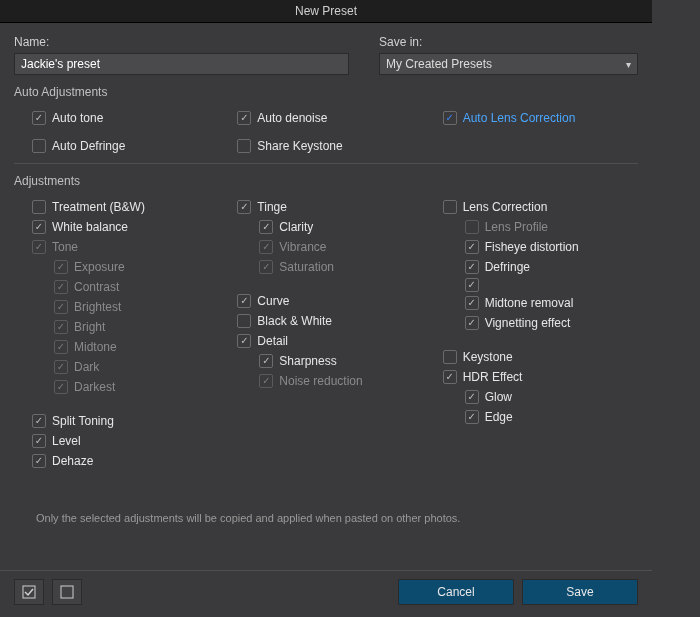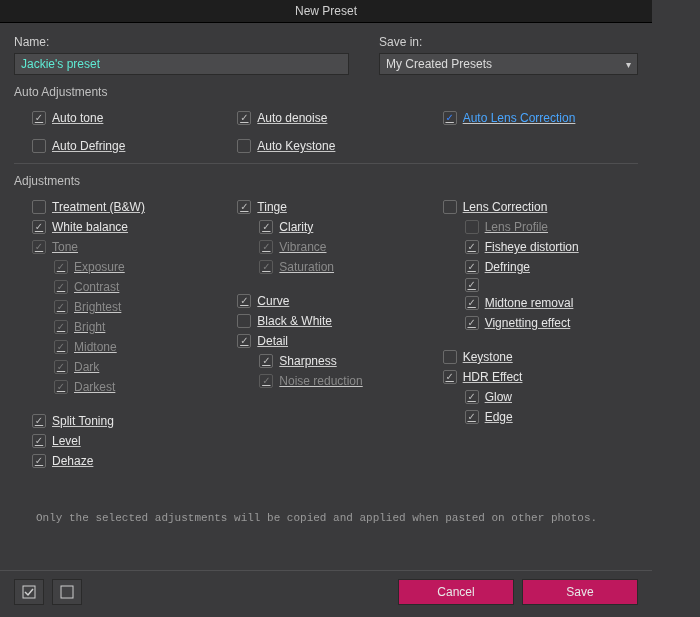--- a/index.html
+++ b/index.html
@@ -44,21 +44,21 @@
   }
   .field-label {
     color: #d0d0d0;
     margin-bottom: 4px;
   }
   input.text {
     width: 335px;
     height: 22px;
     background: #4a4a4c;
     border: 1px solid #2a2a2a;
-    color: #5eead4;
+    color: #ffffff;
     padding: 2px 6px;
     box-sizing: border-box;
     font-size: 12px;
     outline: none;
   }
   .select {
     width: 100%;
     height: 22px;
     background: #4a4a4c;
     border: 1px solid #2a2a2a;
@@ -81,21 +81,20 @@
     margin: 10px 0 8px 0;
   }
   .divider {
     border: none;
     border-top: 1px solid #4f4f51;
     margin: 6px 0 0 0;
   }
   .cols3 {
     display: flex;
     gap: 10px;
-    text-decoration: underline;
   }
   .cols3 > div {
     flex: 1;
   }
   label.cb {
     display: flex;
     align-items: center;
     gap: 6px;
     margin: 2px 0;
     line-height: 18px;
@@ -127,21 +126,20 @@
     border-color: #5a5a5a;
   }
   label.cb .box.dimbox.checked::after {
     color: #7a7a7a;
   }
   .indent1 { padding-left: 22px; }
   .footer-note {
     color: #9a9a9a;
     font-size: 11px;
     margin: 40px 0 26px 22px;
-    font-family: Liberation Mono, monospace;
   }
   .button-bar {
     display: flex;
     align-items: center;
     padding: 8px 14px 12px 14px;
     gap: 8px;
     border-top: 1px solid #4f4f51;
     margin-top: auto;
   }
   .spacer { flex: 1; }
@@ -152,21 +150,21 @@
     border: 1px solid #2a2a2a;
     display: inline-flex;
     align-items: center;
     justify-content: center;
     color: #d0d0d0;
     font-size: 14px;
   }
   .btn {
     min-width: 86px;
     height: 24px;
-    background: #be185d;
+    background: #0c4a6e;
     border: 1px solid #2a2a2a;
     color: #e8e8e8;
     font-size: 12px;
     padding: 0 14px;
     display: inline-flex;
     align-items: center;
     justify-content: center;
     cursor: default;
   }
   .btn.primary {
@@ -212,21 +210,21 @@
             <span class="txt">Auto Defringe</span>
           </label>
       </div>
       <div>
         <label class="cb">
             <span class="box checked"></span>
             <span class="txt">Auto denoise</span>
           </label>
         <label class="cb" style="margin-top:10px">
             <span class="box"></span>
-            <span class="txt">Auto Keystone</span>
+            <span class="txt">Share Keystone</span>
           </label>
       </div>
       <div>
         <label class="cb">
             <span class="box checked blue"></span>
             <span class="txt" style="color:#4aa6ff">Auto Lens Correction</span>
           </label>
       </div>
     </div>
 

